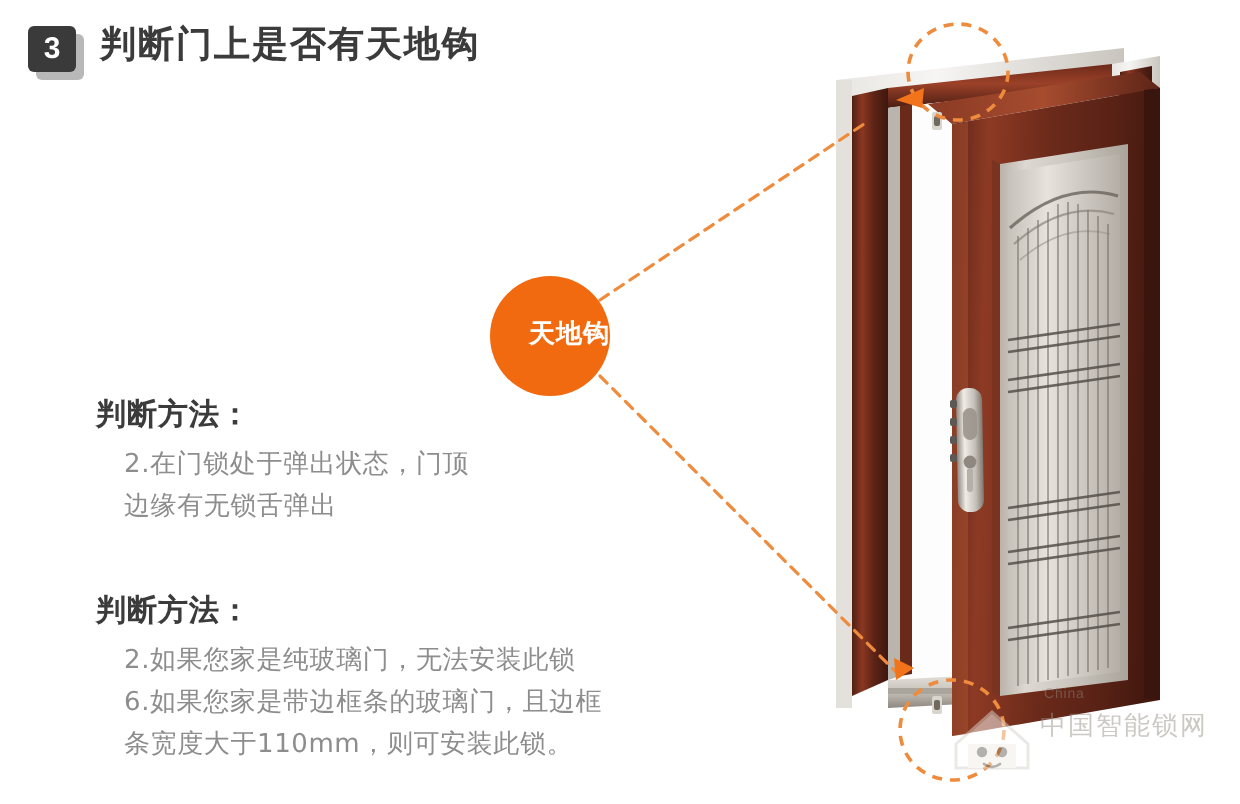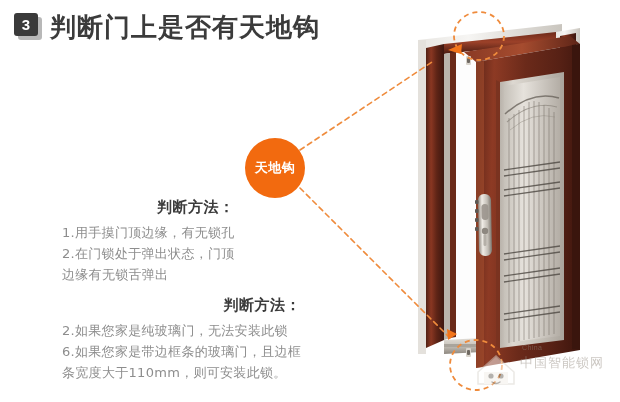--- a/index.html
+++ b/index.html
@@ -58,21 +58,21 @@
     font-size: 15px;
     font-weight: bold;
     line-height: 23px;
     text-align: center;
     font-family: "Liberation Sans", "DejaVu Sans", sans-serif;
   }
   #page-title {
     position: absolute;
     left: 50px;
     top: 10px;
-    font-size: 26px;
+    font-size: 18px;
     font-weight: bold;
     color: #3b3b3b;
     letter-spacing: 1px;
     white-space: nowrap;
     font-family: "DejaVu Sans", "Liberation Sans", sans-serif;
   }
 
   
   .copy-block {
     position: absolute;
@@ -81,21 +81,20 @@
   #block-method { top: 198px; }
   #block-tips   { top: 296px; }
 
   .copy-heading {
     font-size: 15px;
     font-weight: bold;
     color: #3b3b3b;
     letter-spacing: 0.5px;
     margin: 0 0 5px 0;
     font-family: "DejaVu Sans", "Liberation Sans", sans-serif;
-    text-align: right;
   }
   .copy-list {
     list-style: none;
     margin: 0;
     padding: 0 0 0 14px;
   }
   .copy-list li {
     font-size: 13px;
     color: #8d8d8d;
     line-height: 21px;
@@ -110,21 +109,21 @@
     left: 245px;
     top: 138px;
     width: 60px;
     height: 60px;
     border-radius: 50%;
     background: #f26a0f;
     color: #ffffff;
     font-size: 13px;
     font-weight: bold;
     line-height: 60px;
-    text-align: center;
+    text-align: right;
     letter-spacing: 0.5px;
     font-family: "DejaVu Sans", "Liberation Sans", sans-serif;
     z-index: 30;
   }
 
   
   #overlay {
     position: absolute;
     left: 0;
     top: 0;
@@ -345,21 +344,20 @@
     <ellipse cx="476" cy="365" rx="26" ry="25" fill="none" stroke="#ef8b3c" stroke-width="1.8" stroke-dasharray="5 4"></ellipse>
 
     <polygon points="462,44 448,50 461,54" fill="#f2741a"></polygon>
 
     <polygon points="447,329 457,334 448,340" fill="#f2741a"></polygon>
   </svg>
 
   <div class="copy-block" id="block-method">
     <div class="copy-heading">判断方法：</div>
     <ul class="copy-list">
-      <li>1.用手摸门顶边缘，有无锁孔</li>
       <li>2.在门锁处于弹出状态，门顶
 边缘有无锁舌弹出</li>
     </ul>
   </div>
 
   <div class="copy-block" id="block-tips">
     <div class="copy-heading">判断方法：</div>
     <ul class="copy-list">
       <li>2.如果您家是纯玻璃门，无法安装此锁</li>
       <li>6.如果您家是带边框条的玻璃门，且边框

